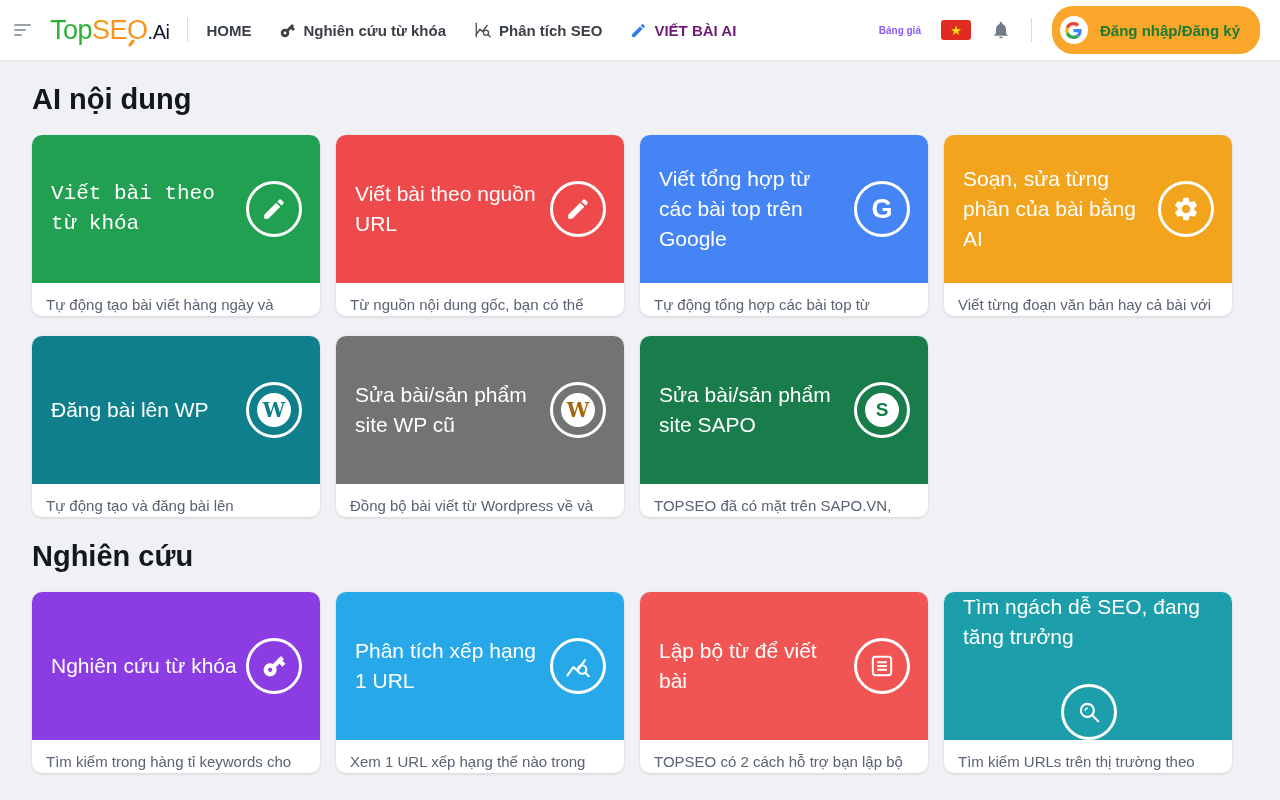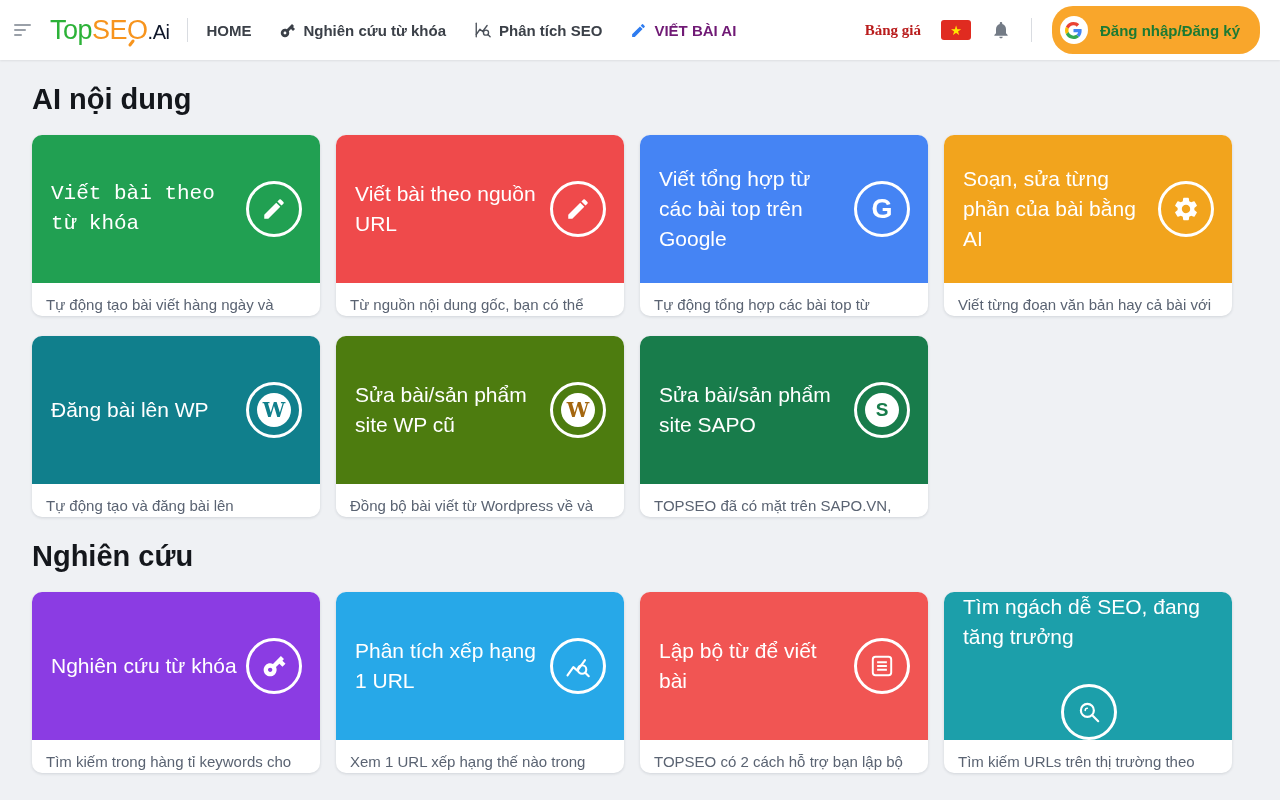--- a/index.html
+++ b/index.html
@@ -22,21 +22,21 @@
   .logo-ai  { color:#0f172a; font-size:20px; }
 
   .hdr-divider { width:1px; height:24px; background:#d9dce1; margin:0 18px; }
   .nav { display:flex; align-items:center; gap:28px; }
   .nav-item { display:flex; align-items:center; gap:7px; font-size:15px; font-weight:600;
               color:#3b4048; cursor:pointer; white-space:nowrap; }
   .nav-item.accent { color:#701a75; }
   .nav-item svg { flex-shrink:0; }
 
   .hdr-right { margin-left:auto; display:flex; align-items:center; gap:20px; }
-  .pricing { font-size:15px; font-weight:600; color:#b91c1c; cursor:pointer;font-family:Liberation Serif, serif; }
+  .pricing { font-size:10px; font-weight:600; color:#8b5cf6; cursor:pointer; }
   .flag { width:30px; height:20px; background:#e02b20; border-radius:3px; display:flex;
           align-items:center; justify-content:center; cursor:pointer; }
   .flag span { color:#ffe600; font-size:13px; line-height:1; }
   .bell { color:#737b86; cursor:pointer; display:flex; }
   .signin-btn { height:48px; background:#f9a62b; border:none; border-radius:21px; display:flex;
                 align-items:center; gap:12px; padding:0 20px 0 8px; cursor:pointer; }
   .g-circle { width:28px; height:28px; background:#fff; border-radius:50%; display:flex;
               align-items:center; justify-content:center; }
   .signin-label { font-size:15px; font-weight:700; color:#1d7a33; }
 
@@ -194,21 +194,21 @@
         <div class="card-icon">
           <span class="disc">
               <span class="wp-letter" style="color: rgb(16, 127, 140);">W</span>
             </span>
         </div>
       </div>
       <div class="card-desc">Tự động tạo và đăng bài lên Wordpress mỗi</div>
     </div>
 
     <div class="card">
-      <div class="card-top" style="background-color: #4d7c0f;">
+      <div class="card-top" style="background-color: #737373;">
         <div class="card-title">Sửa bài/sản phẩm site WP cũ</div>
         <div class="card-icon">
           <span class="disc">
               <span class="wp-letter" style="color: rgb(164, 102, 15);">W</span>
             </span>
         </div>
       </div>
       <div class="card-desc">Đồng bộ bài viết từ Wordpress về và audit,</div>
     </div>
 

